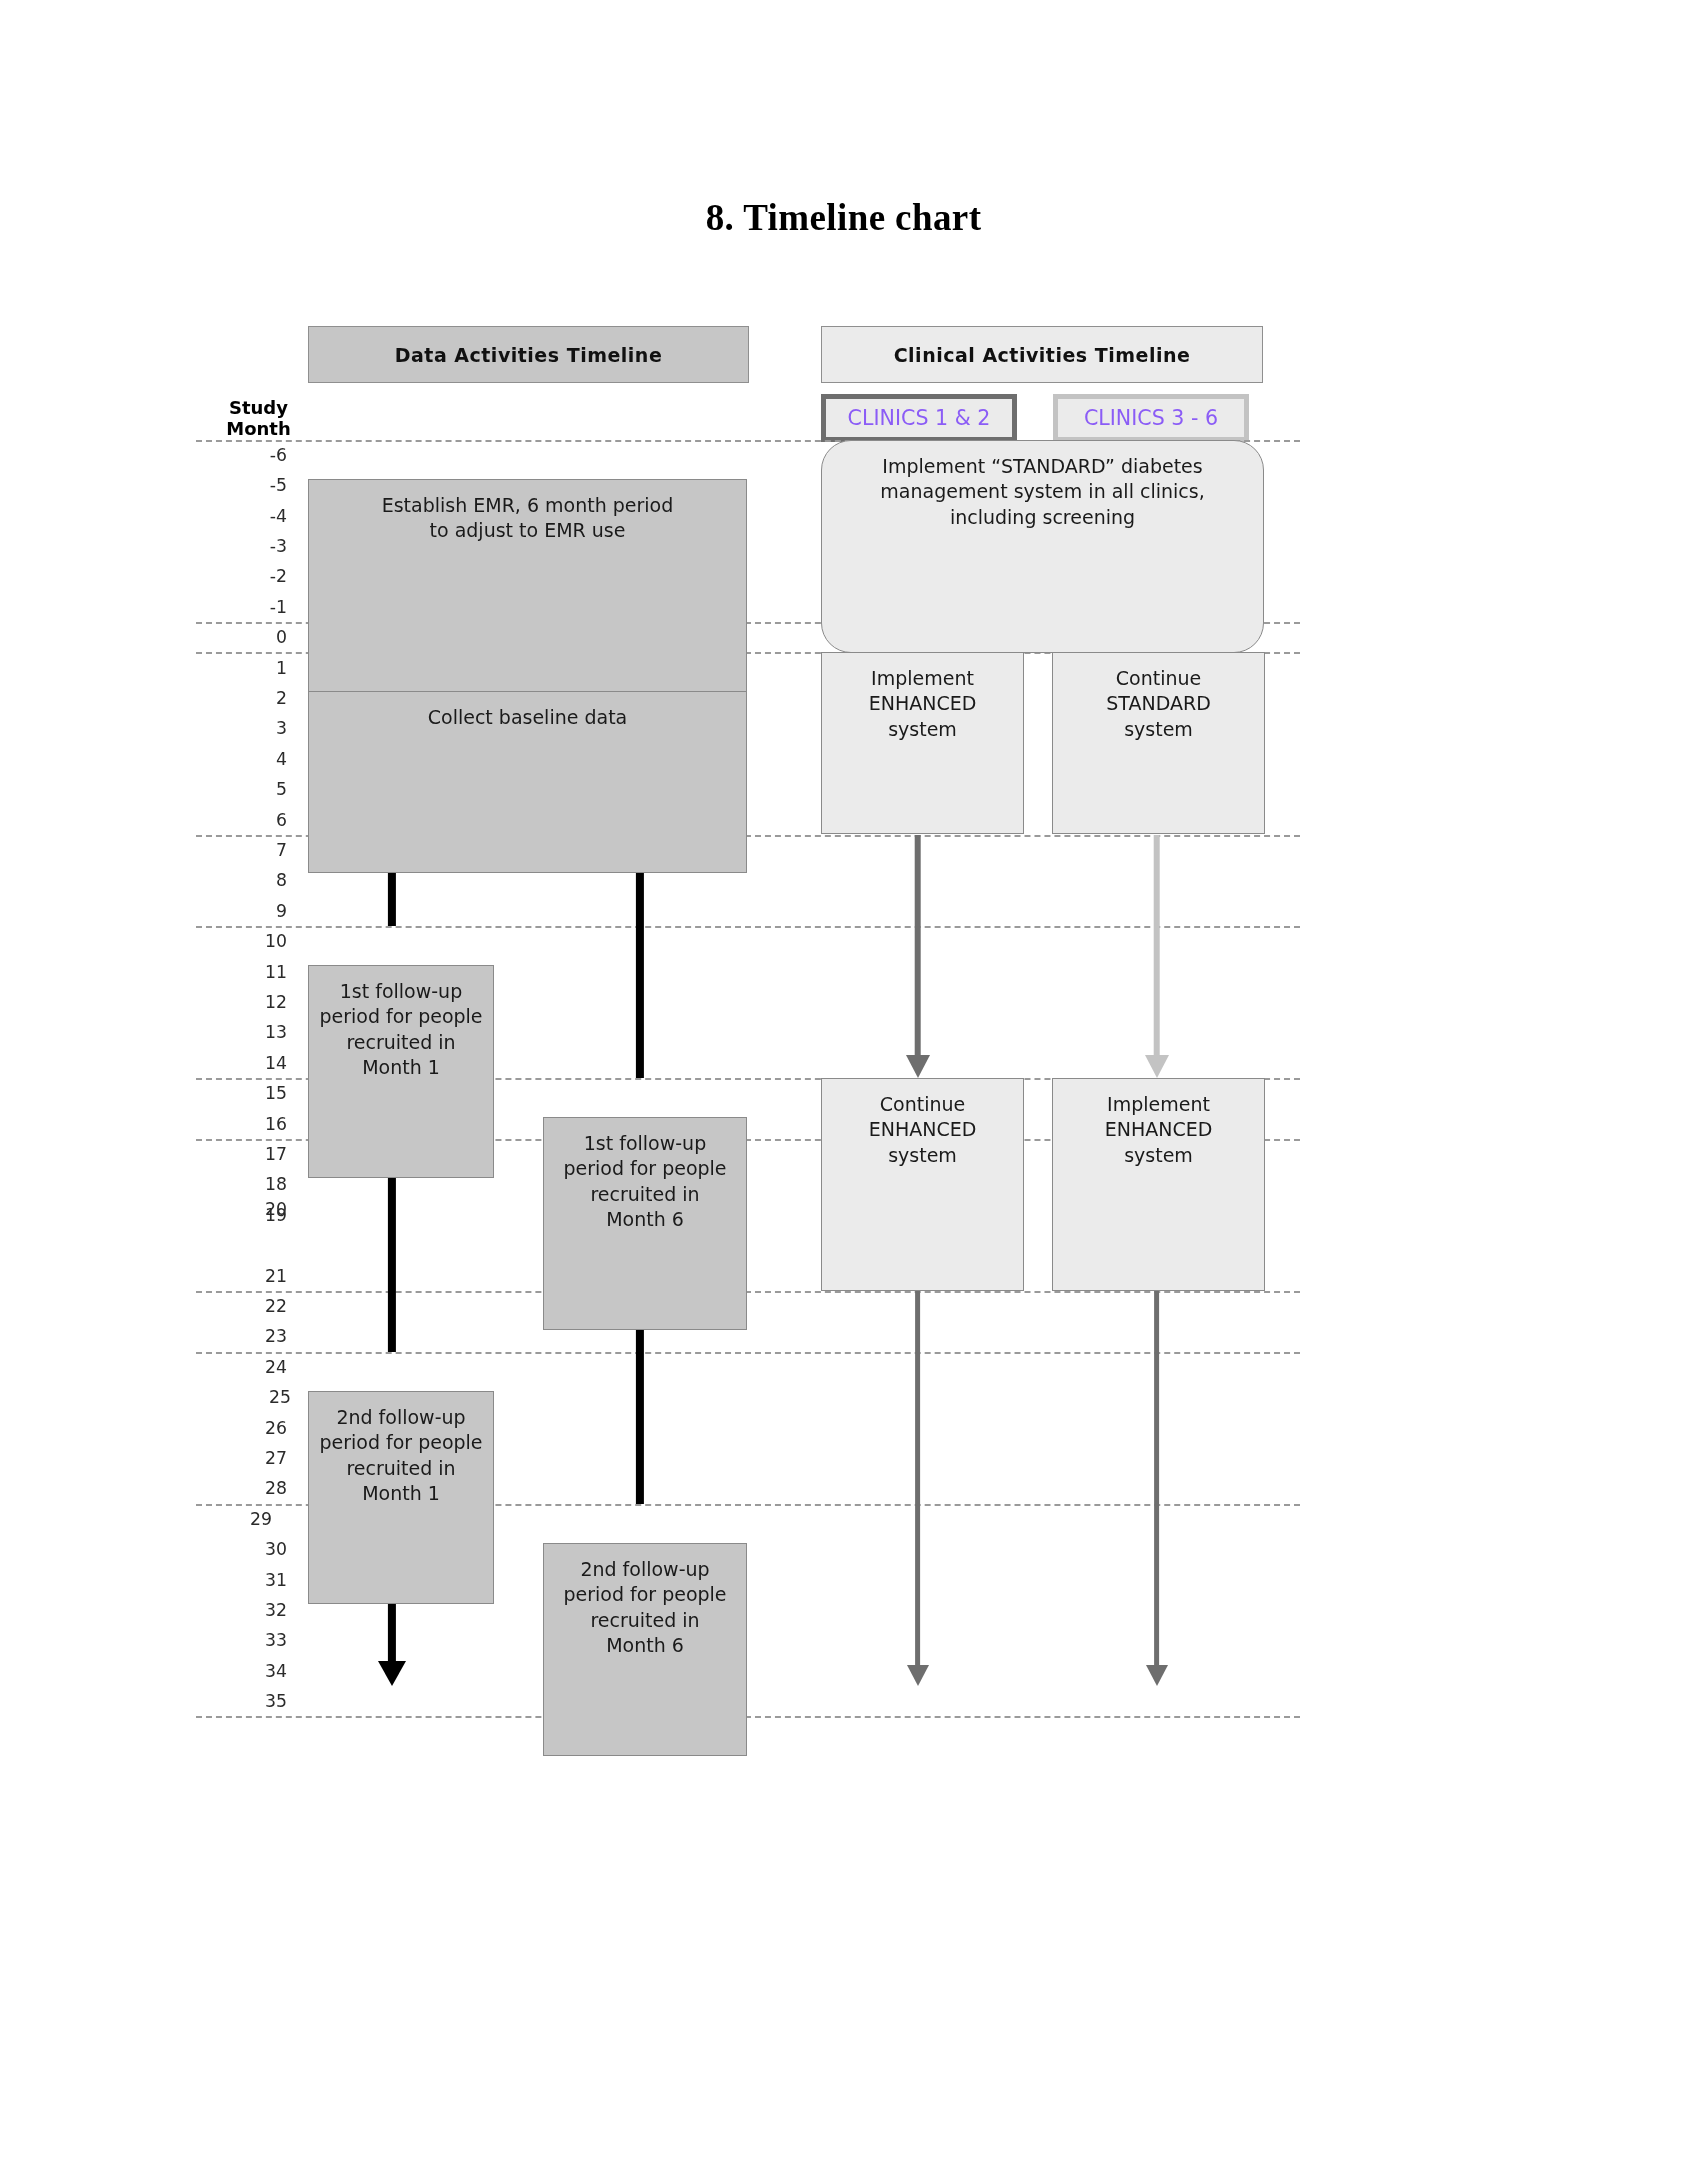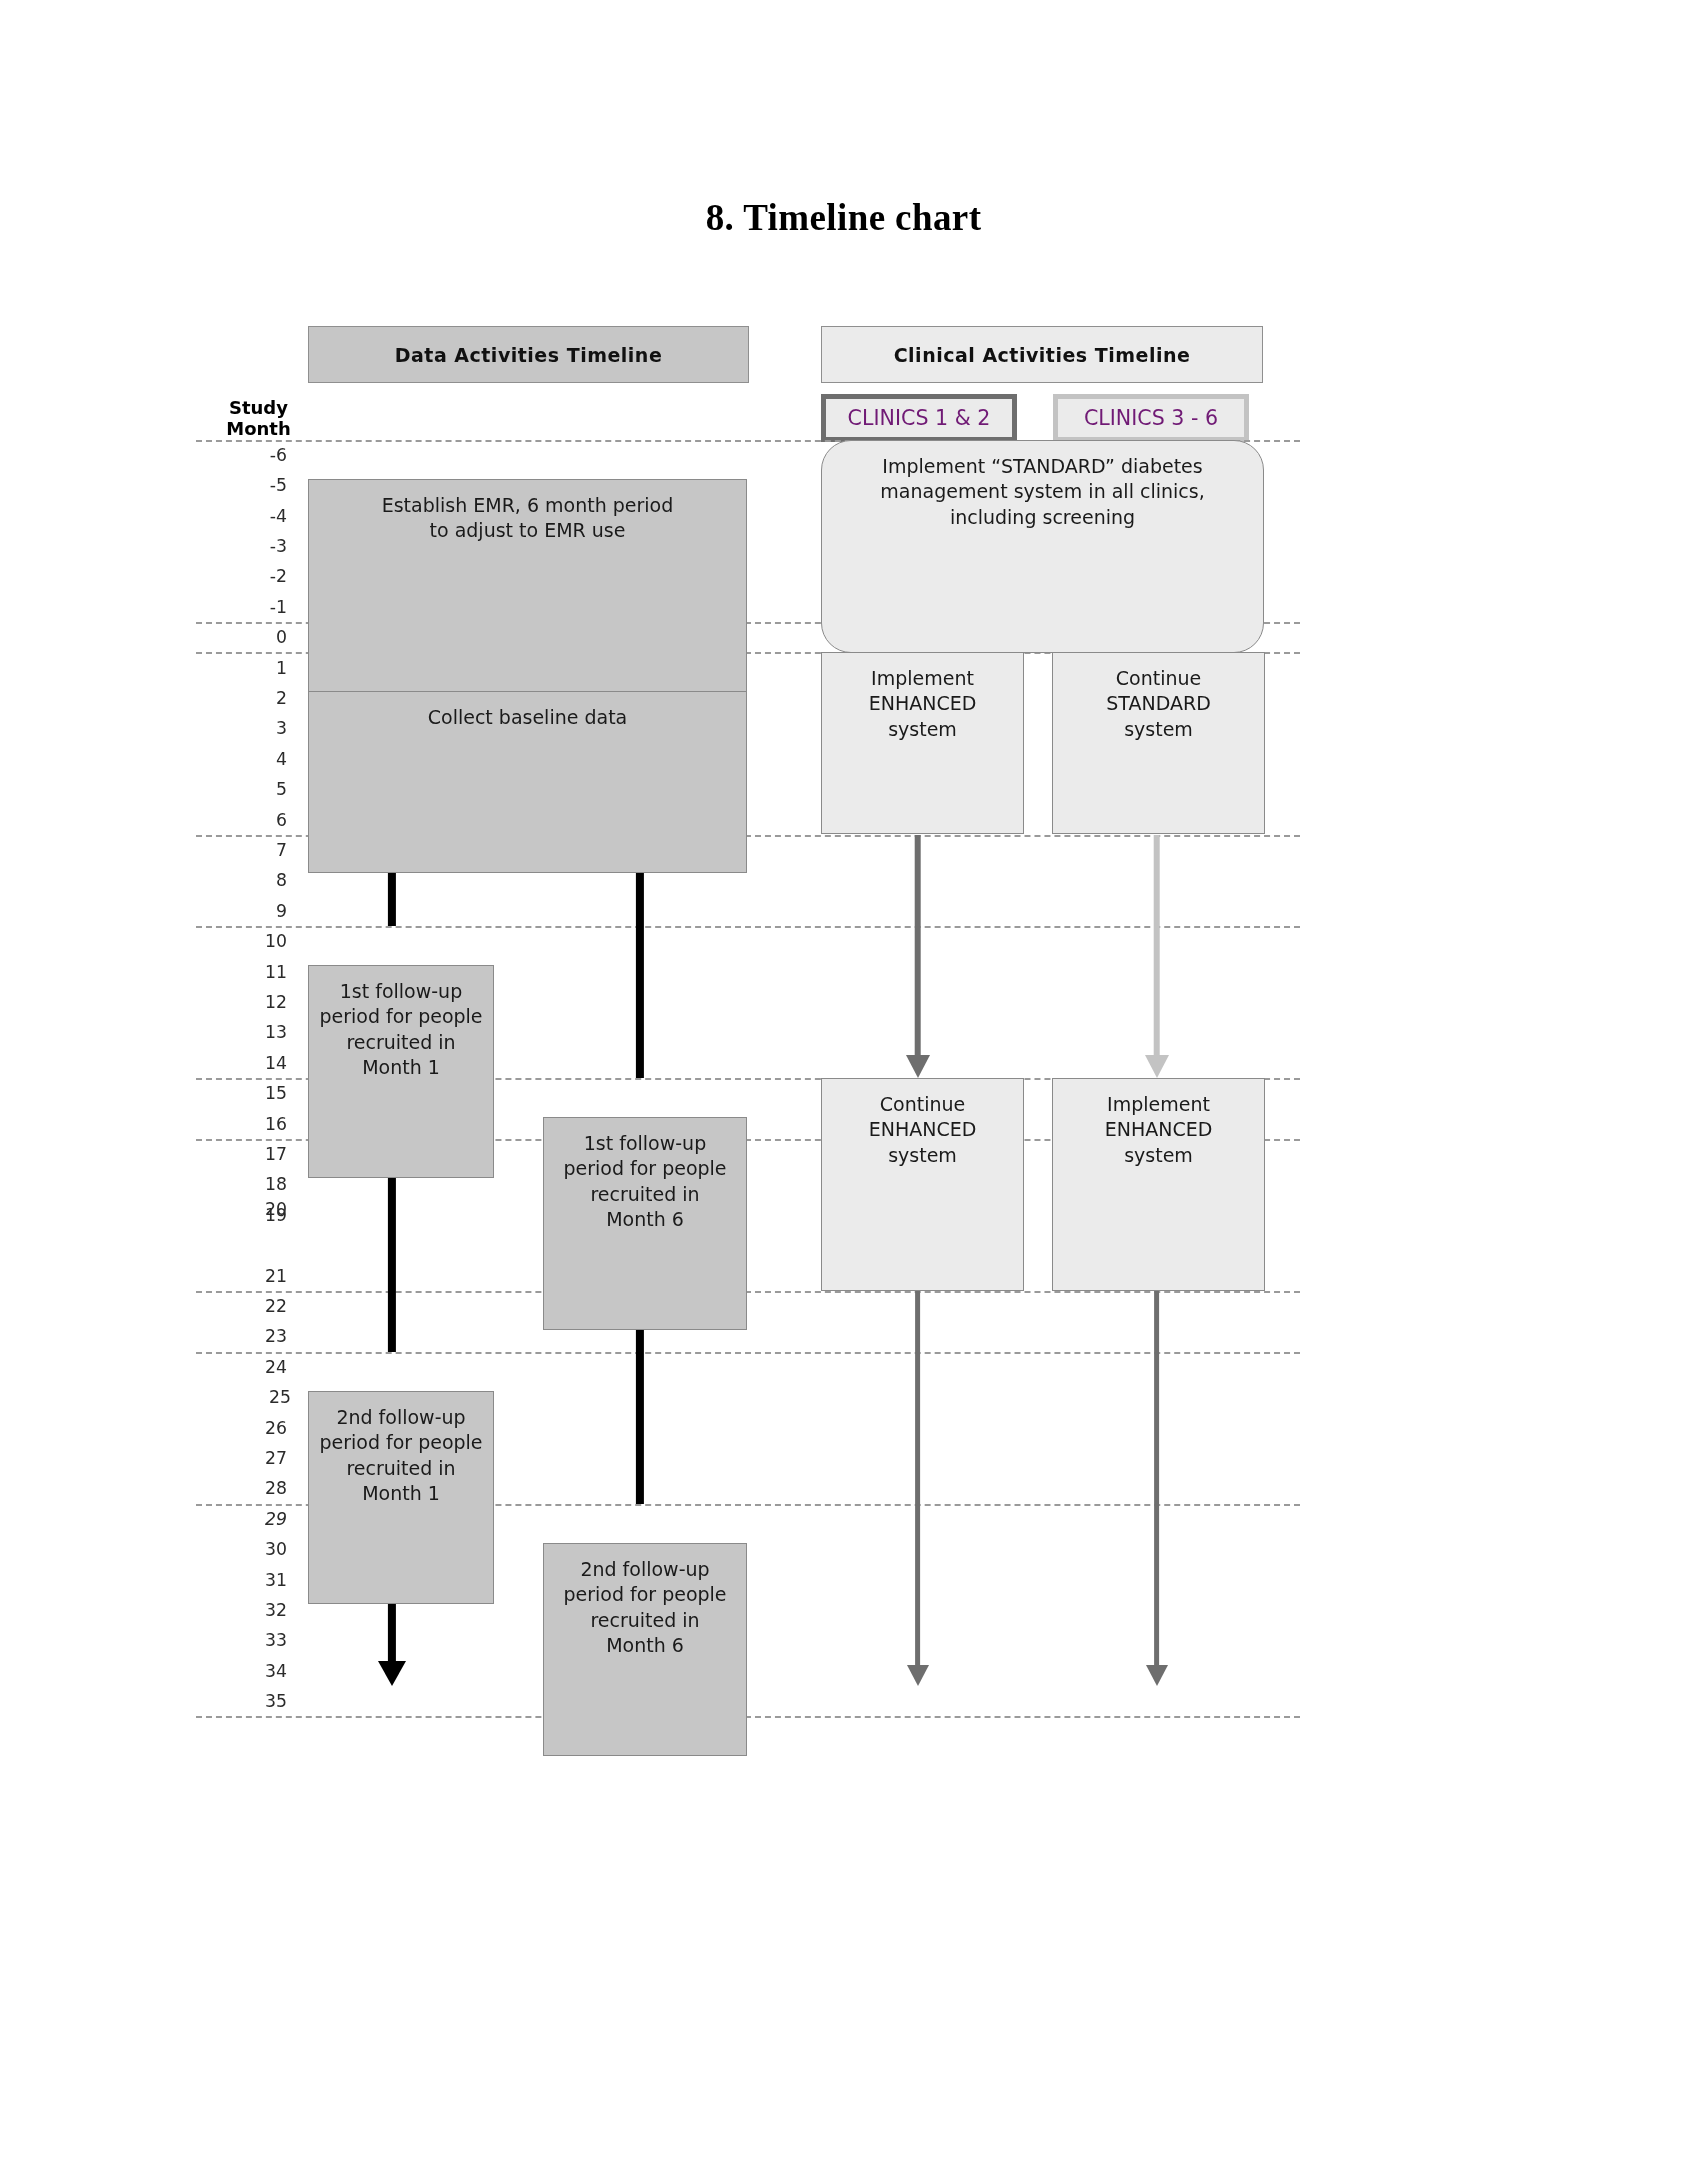--- a/index.html
+++ b/index.html
@@ -69,21 +69,21 @@
   }
 
   
   .clinic-tag {
     position: absolute;
     box-sizing: border-box;
     display: flex;
     align-items: center;
     justify-content: center;
     font-size: 20.6px;
-    color: #701a75;
+    color: #8b5cf6;
     background: #ebebeb;
   }
   .clinic-tag.c12 {
     left: 821px;
     top: 394px;
     width: 196px;
     height: 48px;
     border: 5px solid #6e6e6e;
   }
   .clinic-tag.c36 {
@@ -237,21 +237,21 @@
       <div class="month-tick" style="left: 216px; top: 1215px;">19</div>
       <div class="month-tick" style="left: 216px; top: 1209px;">20</div>
       <div class="month-tick" style="left: 216px; top: 1276px;">21</div>
       <div class="month-tick" style="left: 216px; top: 1306px;">22</div>
       <div class="month-tick" style="left: 216px; top: 1336px;">23</div>
       <div class="month-tick" style="left: 216px; top: 1367px;">24</div>
       <div class="month-tick" style="left: 220px; top: 1397px;">25</div>
       <div class="month-tick" style="left: 216px; top: 1428px;">26</div>
       <div class="month-tick" style="left: 216px; top: 1458px;">27</div>
       <div class="month-tick" style="left: 216px; top: 1488px;">28</div>
-      <div class="month-tick" style="left: 216px; top: 1519px; font-style: italic;">29</div>
+      <div class="month-tick" style="left: 201px; top: 1519px;">29</div>
       <div class="month-tick" style="left: 216px; top: 1549px;">30</div>
       <div class="month-tick" style="left: 216px; top: 1580px;">31</div>
       <div class="month-tick" style="left: 216px; top: 1610px;">32</div>
       <div class="month-tick" style="left: 216px; top: 1640px;">33</div>
       <div class="month-tick" style="left: 216px; top: 1671px;">34</div>
       <div class="month-tick" style="left: 216px; top: 1701px;">35</div>
     </div>
   <div id="connectors">
       <div class="connector" style="left: 367px; top: 652px; width: 49px; height: 0px;">
         <div class="stem" style="width: 8.2px; background: rgb(0, 0, 0); height: 0px;"></div>

